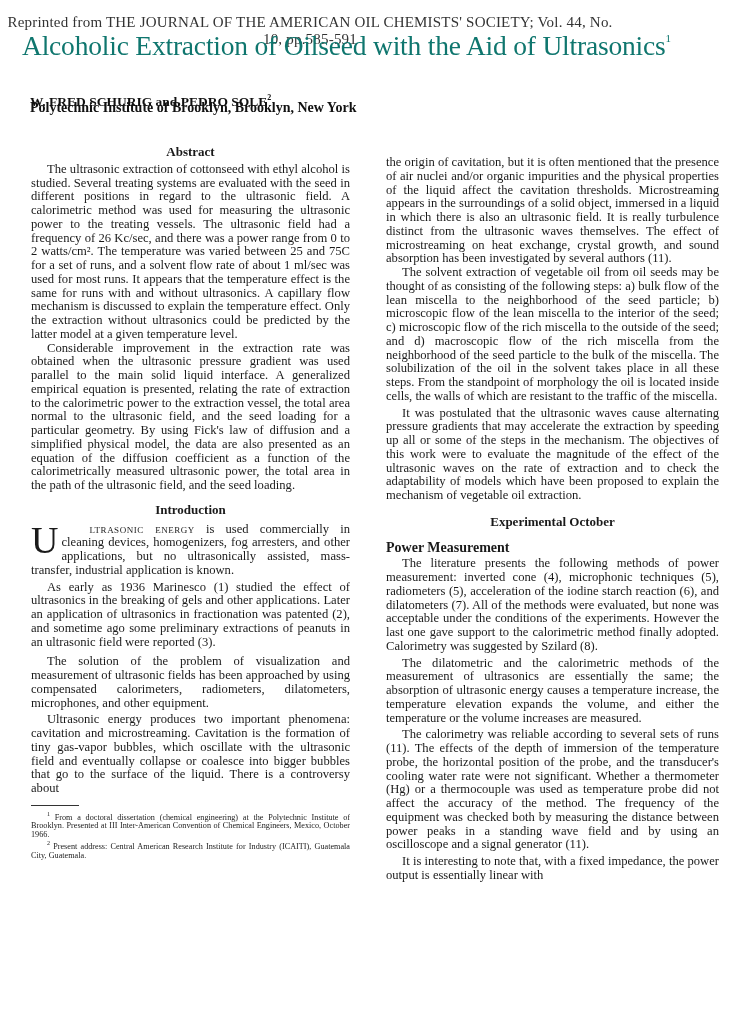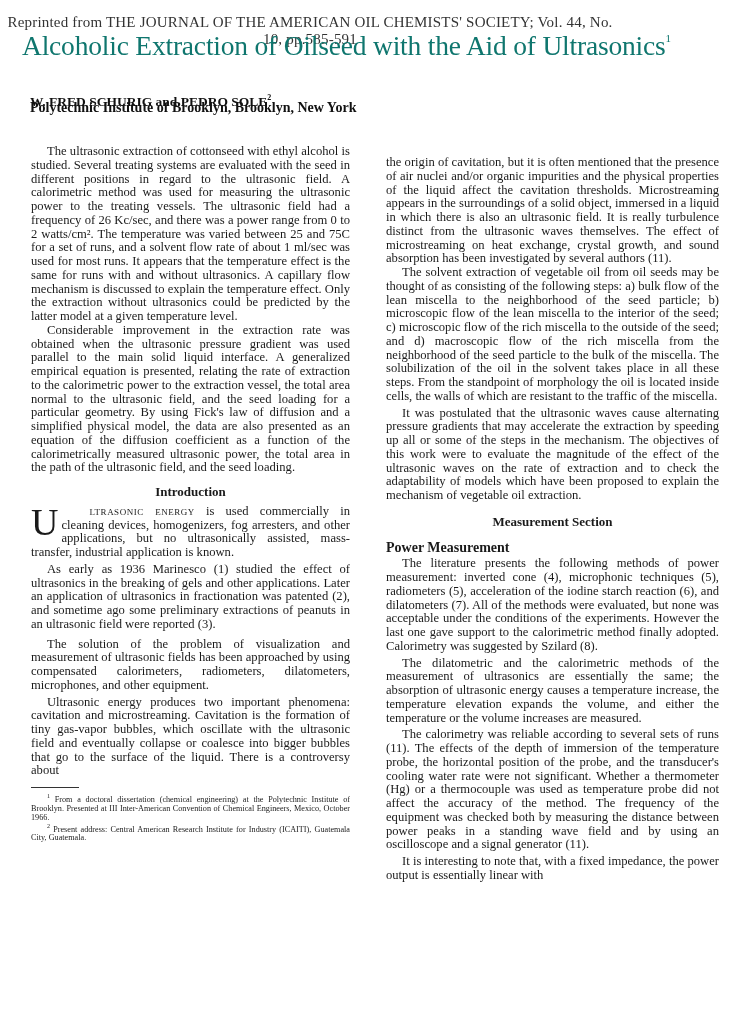--- a/index.html
+++ b/index.html
@@ -34,20 +34,21 @@
   <span>Alcoholic Extraction of Oilseed with the Aid of Ultrasonics</span><sup>1</sup>
 </div>
 
 <div class="authors">
   <span>W. FRED SCHURIG and PEDRO SOLE</span><sup>2</sup>
 </div>
 
 <div class="affil">Polytechnic Institute of Brooklyn, Brooklyn, New York</div>
 
 <div class="col col-left">
+  <div class="sec-head">Abstract</div>
   <p>The ultrasonic extraction of cottonseed with ethyl alcohol is studied. Several treating systems are evaluated with the seed in different positions in regard to the ultrasonic field. A calorimetric method was used for measuring the ultrasonic power to the treating vessels. The ultrasonic field had a frequency of 26 Kc/sec, and there was a power range from 0 to 2 watts/cm². The temperature was varied between 25 and 75C for a set of runs, and a solvent flow rate of about 1 ml/sec was used for most runs. It appears that the temperature effect is the same for runs with and without ultrasonics. A capillary flow mechanism is discussed to explain the temperature effect. Only the extraction without ultrasonics could be predicted by the latter model at a given temperature level.</p>
   <p>Considerable improvement in the extraction rate was obtained when the ultrasonic pressure gradient was used parallel to the main solid liquid interface. A generalized empirical equation is presented, relating the rate of extraction to the calorimetric power to the extraction vessel, the total area normal to the ultrasonic field, and the seed loading for a particular geometry. By using Fick's law of diffusion and a simplified physical model, the data are also presented as an equation of the diffusion coefficient as a function of the calorimetrically measured ultrasonic power, the total area in the path of the ultrasonic field, and the seed loading.</p>
 
   <div class="gap-lg"></div>
   <div class="sec-head">Introduction</div>
   <div class="gap" style="height:2px"></div>
   <p class="noindent"><span class="dropcap">U</span><span class="smallcaps">ltrasonic energy</span><span> is used commercially in cleaning devices, homogenizers, fog arresters, and other applications, but no ultrasonically assisted, mass-transfer, industrial application is known.</span></p>
   <div class="gap" style="height:3px"></div>
   <p>As early as 1936 Marinesco (1) studied the effect of ultrasonics in the breaking of gels and other applications. Later an application of ultrasonics in fractionation was patented (2), and sometime ago some preliminary extractions of peanuts in an ultrasonic field were reported (3).</p>
   <div class="gap" style="height:3px"></div>
@@ -61,21 +62,21 @@
   <p class="footnote"><sup>2</sup> <span>Present address: Central American Research Institute for Industry (ICAITI), Guatemala City, Guatemala.</span></p>
 </div>
 
 <div class="col col-right">
   <p class="noindent">the origin of cavitation, but it is often mentioned that the presence of air nuclei and/or organic impurities and the physical properties of the liquid affect the cavitation thresholds. Microstreaming appears in the surroundings of a solid object, immersed in a liquid in which there is also an ultrasonic field. It is really turbulence distinct from the ultrasonic waves themselves. The effect of microstreaming on heat exchange, crystal growth, and sound absorption has been investigated by several authors (11).</p>
   <p>The solvent extraction of vegetable oil from oil seeds may be thought of as consisting of the following steps: a) bulk flow of the lean miscella to the neighborhood of the seed particle; b) microscopic flow of the lean miscella to the interior of the seed; c) microscopic flow of the rich miscella to the outside of the seed; and d) macroscopic flow of the rich miscella from the neighborhood of the seed particle to the bulk of the miscella. The solubilization of the oil in the solvent takes place in all these steps. From the standpoint of morphology the oil is located inside cells, the walls of which are resistant to the traffic of the miscella.</p>
   <div class="gap" style="height:3px"></div>
   <p>It was postulated that the ultrasonic waves cause alternating pressure gradients that may accelerate the extraction by speeding up all or some of the steps in the mechanism. The objectives of this work were to evaluate the magnitude of the effect of the ultrasonic waves on the rate of extraction and to check the adaptability of models which have been proposed to explain the mechanism of vegetable oil extraction.</p>
 
   <div class="gap-lg" style="height:12px"></div>
-  <div class="sec-head">Measurement Section</div>
+  <div class="sec-head">Experimental October</div>
   <div class="sub-head">Power Measurement</div>
   <p>The literature presents the following methods of power measurement: inverted cone (4), microphonic techniques (5), radiometers (5), acceleration of the iodine starch reaction (6), and dilatometers (7). All of the methods were evaluated, but none was acceptable under the conditions of the experiments. However the last one gave support to the calorimetric method finally adopted. Calorimetry was suggested by Szilard (8).</p>
   <div class="gap" style="height:3px"></div>
   <p>The dilatometric and the calorimetric methods of the measurement of ultrasonics are essentially the same; the absorption of ultrasonic energy causes a temperature increase, the temperature elevation expands the volume, and either the temperature or the volume increases are measured.</p>
   <div class="gap" style="height:3px"></div>
   <p>The calorimetry was reliable according to several sets of runs (11). The effects of the depth of immersion of the temperature probe, the horizontal position of the probe, and the transducer's cooling water rate were not significant. Whether a thermometer (Hg) or a thermocouple was used as temperature probe did not affect the accuracy of the method. The frequency of the equipment was checked both by measuring the distance between power peaks in a standing wave field and by using an oscilloscope and a signal generator (11).</p>
   <div class="gap" style="height:3px"></div>
   <p>It is interesting to note that, with a fixed impedance, the power output is essentially linear with</p>
 </div>
 

